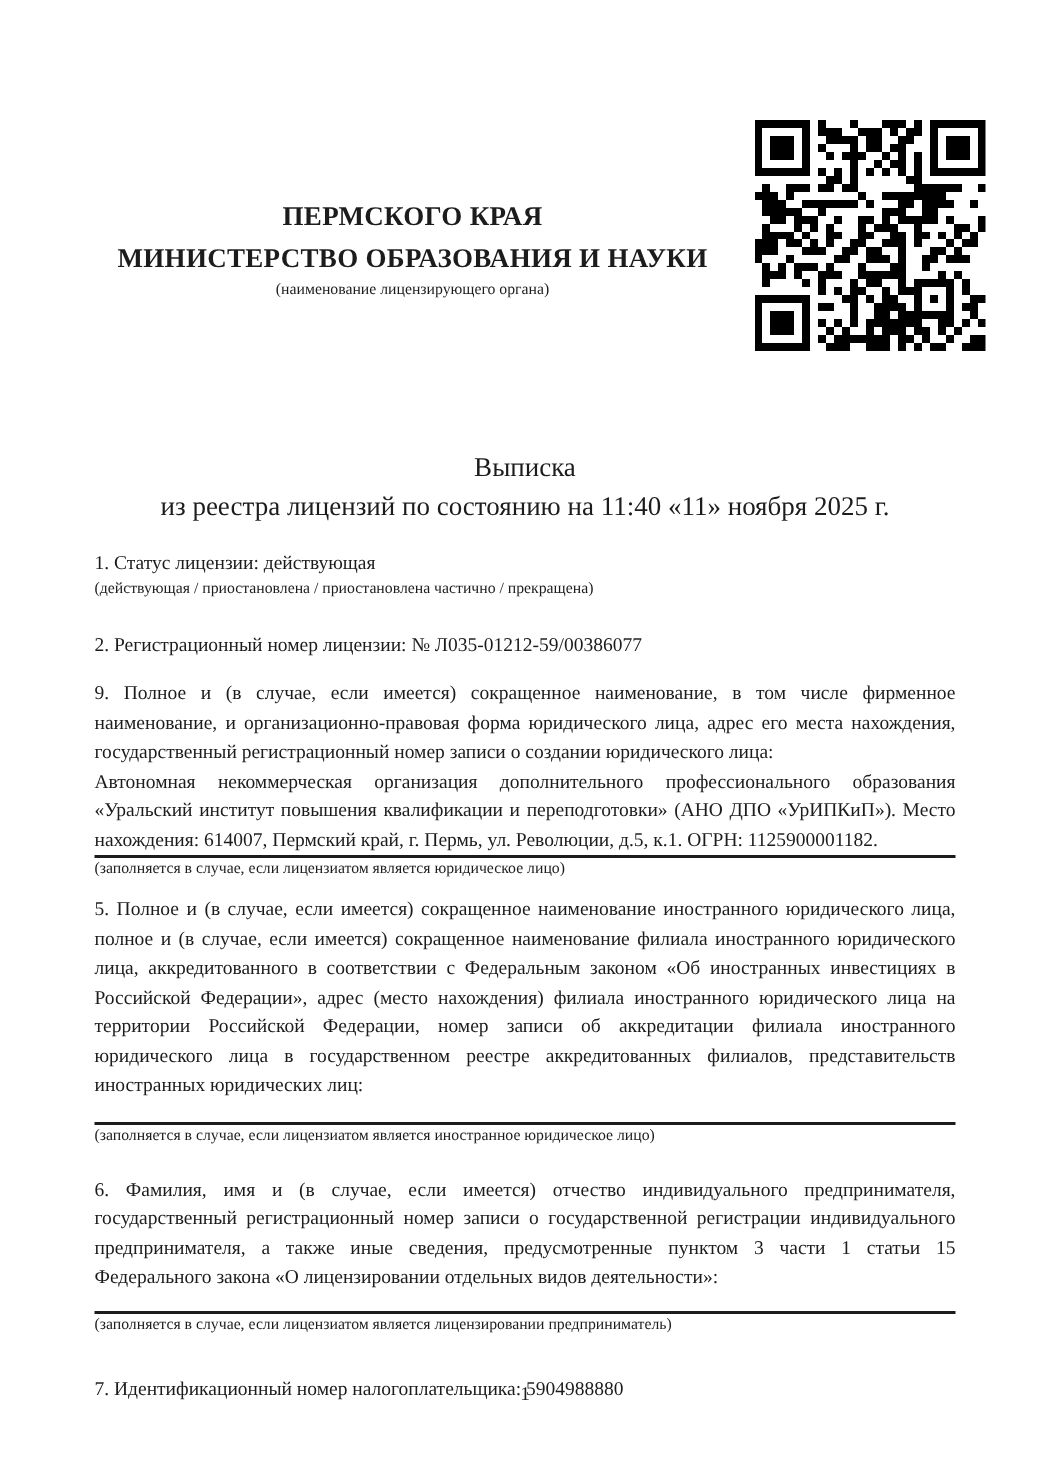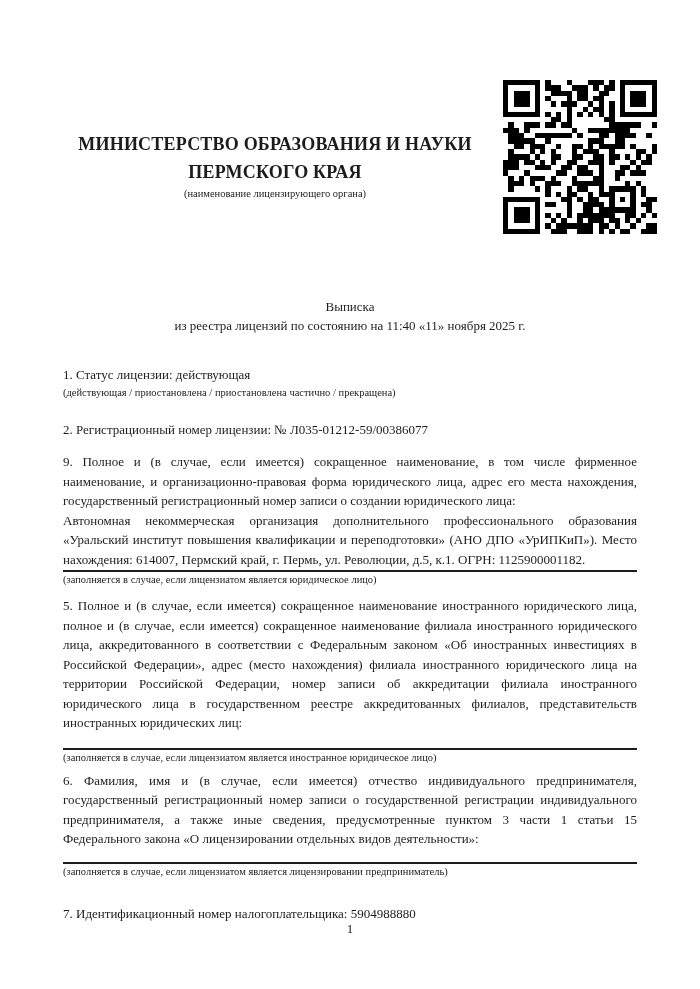--- a/index.html
+++ b/index.html
@@ -43,21 +43,21 @@
     height: 154px;
   }
   .qr svg { display: block; width: 154px; height: 154px; shape-rendering: crispEdges; }
   
   .doc-title {
     position: absolute;
     top: 298px;
     left: 63px;
     width: 574px;
     text-align: center;
-    font-size: 13px;
+    font-size: 18px;
     line-height: 1.45;
   }
   
   .content {
     position: absolute;
     top: 365px;
     left: 63px;
     width: 574px;
     font-size: 13px;
     line-height: 19.5px;
@@ -74,39 +74,39 @@
     border-top: 2px solid #1c1c1c;
     height: 0;
     margin-top: 1px;
   }
   .spacer-14 { height: 14px; }
   .spacer-12 { height: 12px; }
   .mt-20 { margin-top: 20px; }
   .mt-14 { margin-top: 14px; }
   .mt-13 { margin-top: 13px; }
   .mt-9  { margin-top: 9px; }
-  .mt-6  { margin-top: 6px; }
+  .mt-6  { margin-top: 18px; }
   .mt-25 { margin-top: 25px; }
   .footer-page {
     position: absolute;
     top: 921px;
     left: 63px;
     width: 574px;
     text-align: center;
     font-size: 13px;
   }
 </style>
 </head>
 <body>
 
 <div class="sheet">
 
   <div class="header-text">
+    <div class="ministry-name">ПЕРМСКОГО КРАЯ</div>
     <div class="ministry-name">МИНИСТЕРСТВО ОБРАЗОВАНИЯ И НАУКИ</div>
-    <div class="ministry-name">ПЕРМСКОГО КРАЯ</div>
     <div class="ministry-subtitle">(наименование лицензирующего органа)</div>
   </div>
 
   <div class="qr" id="qr-box">
       <svg viewBox="0 0 29 29" xmlns="http://www.w3.org/2000/svg" fill="#000000">
         <rect x="0" y="0" width="1" height="1"></rect>
         <rect x="1" y="0" width="1" height="1"></rect>
         <rect x="2" y="0" width="1" height="1"></rect>
         <rect x="3" y="0" width="1" height="1"></rect>
         <rect x="4" y="0" width="1" height="1"></rect>

